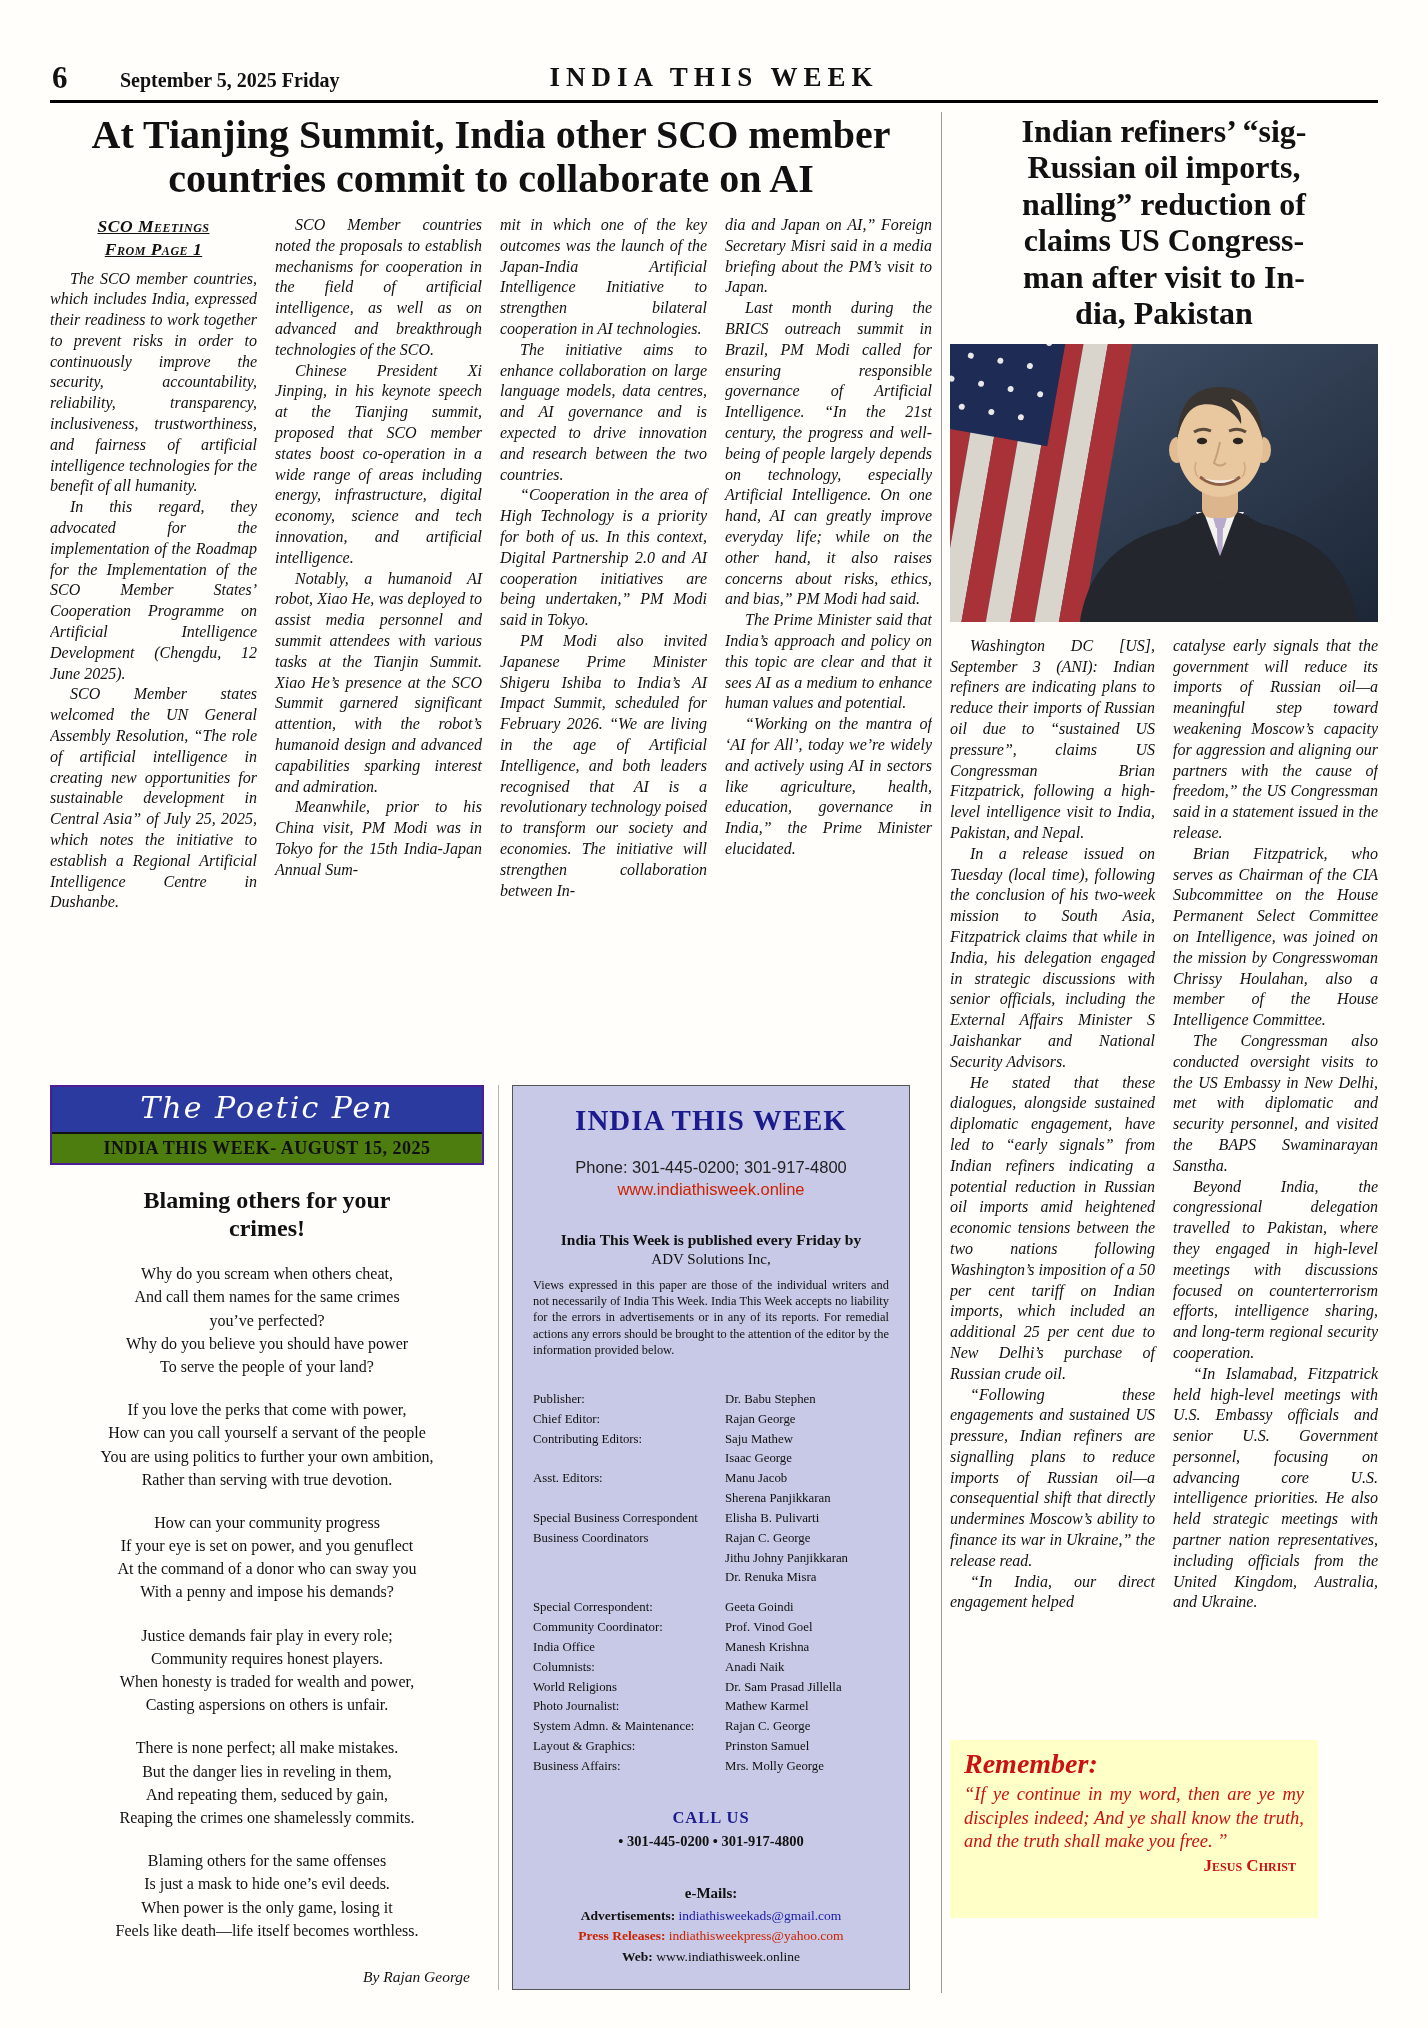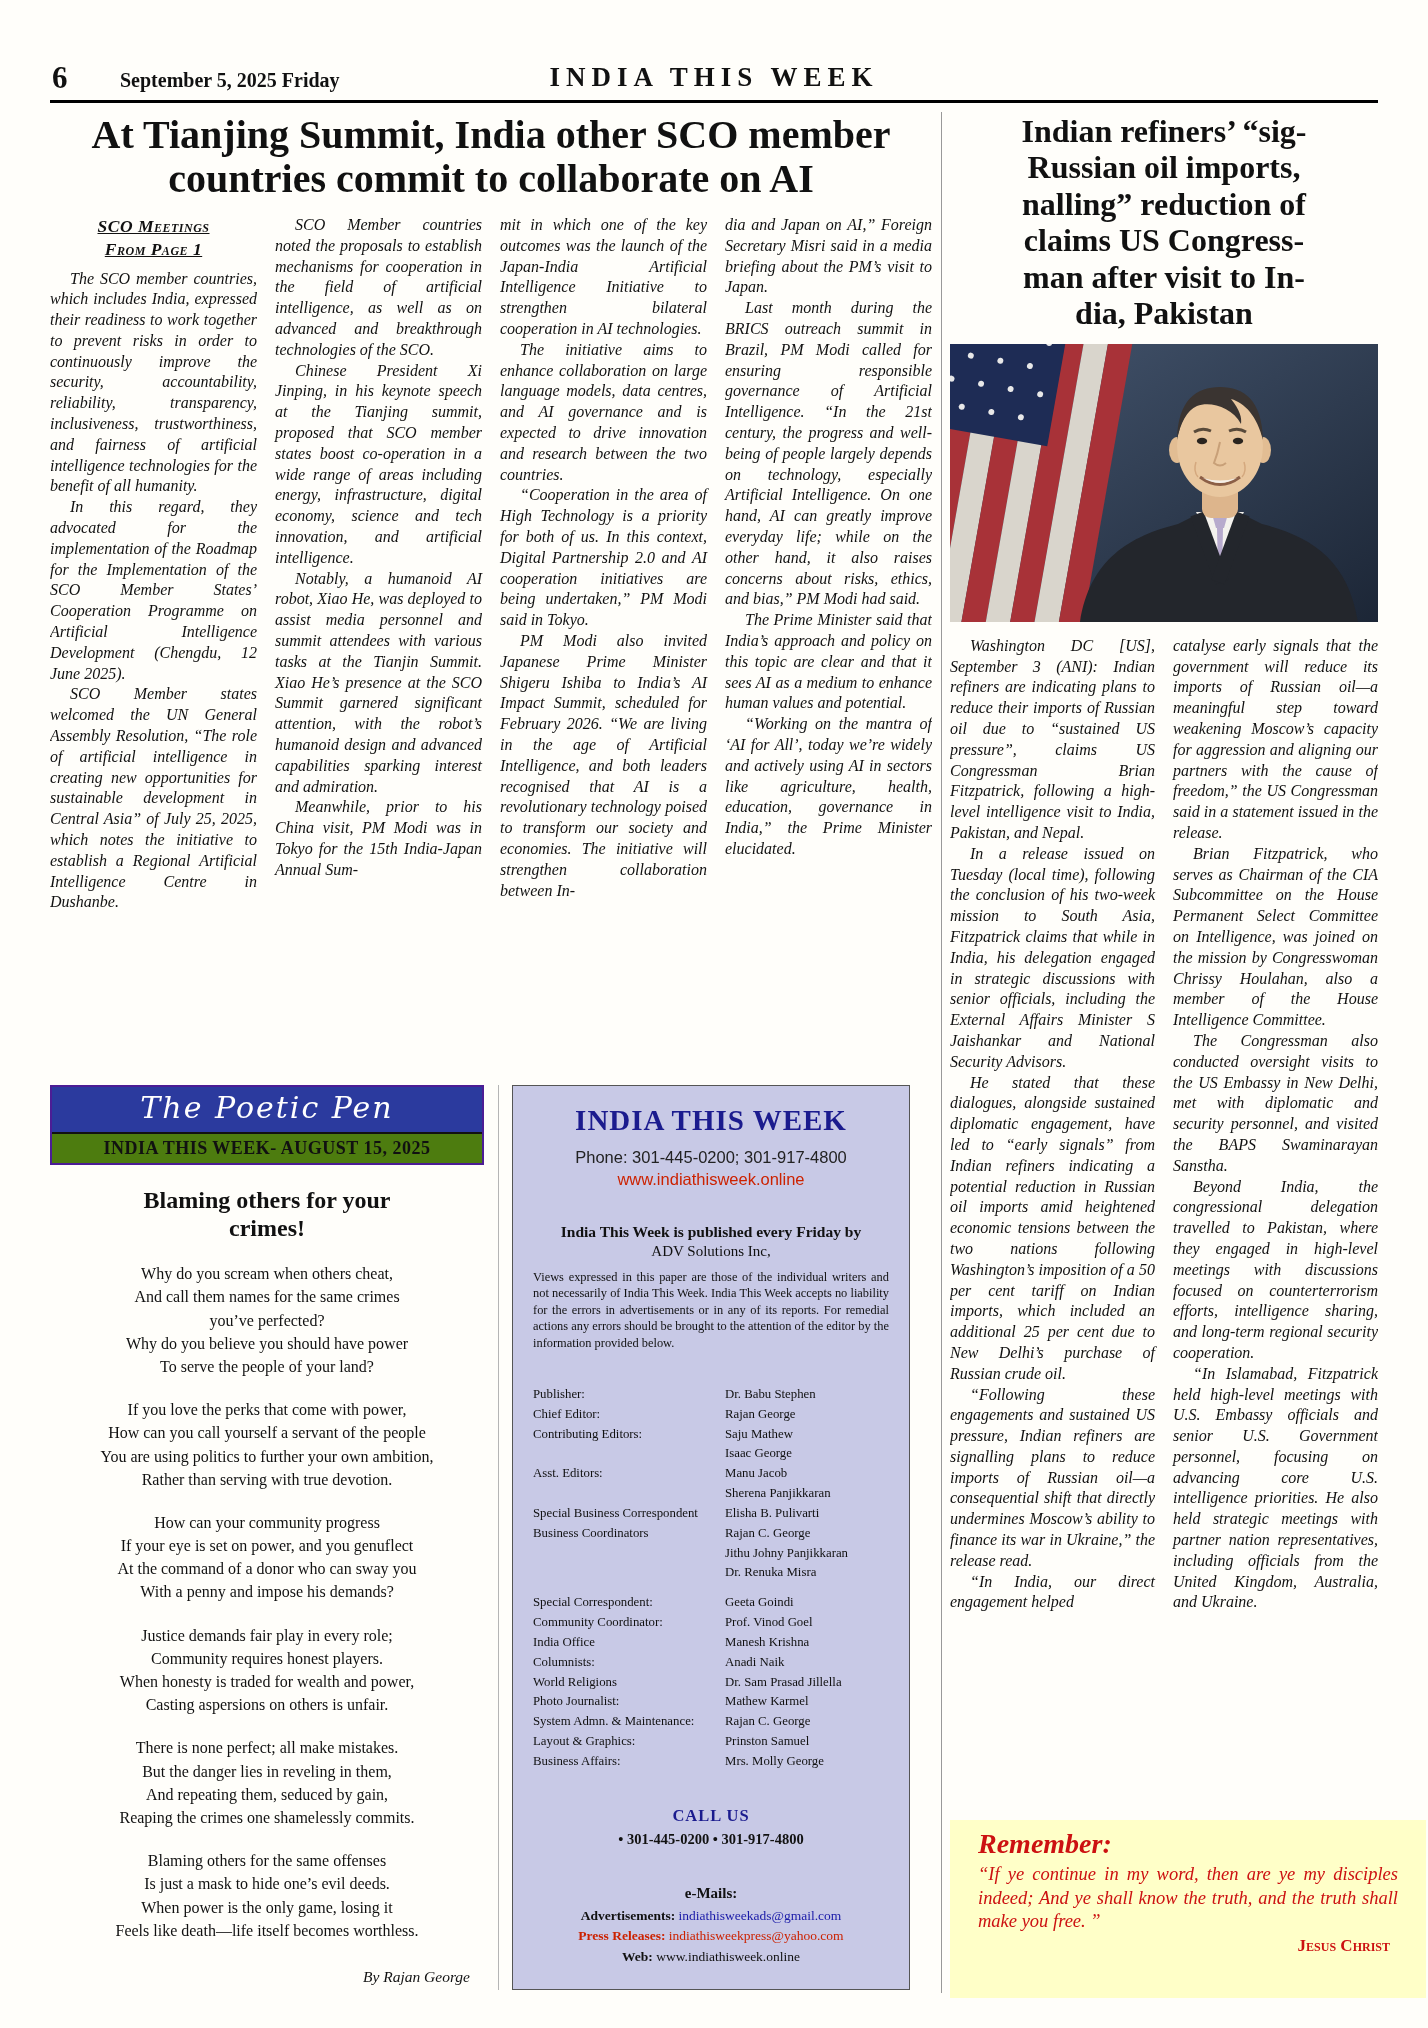--- a/index.html
+++ b/index.html
@@ -28,22 +28,22 @@
   .news-col p.cont { text-indent:0; }
   .kicker { text-align:center; margin-bottom:8px; }
   .kicker .k-line { display:block; font-weight:bold; font-variant:small-caps; font-size:17.5px; text-decoration:underline; letter-spacing:.5px; }
   
   .right-region { position:absolute; top:113px; left:950px; width:428px; }
   .right-headline { font-size:32px; line-height:1.14; font-weight:bold; text-align:center; }
   .photo-wrap { margin-top:12px; width:428px; height:278px; }
   .photo-wrap svg { display:block; }
   .refiners-body { margin-top:14px; height:1150px; }
   
-  .remember-box { position:absolute; left:950px; top:1820px; width:476px; height:178px;
-    background:var(--remember-bg,#ffffc8); padding:8px 28px; }
+  .remember-box { position:absolute; left:950px; top:1740px; width:368px; height:178px;
+    background:var(--remember-bg,#ffffc8); padding:8px 14px; }
   .rem-title { font-size:28px; font-weight:bold; font-style:italic; color:var(--remember-red,#cc1111); }
   .rem-quote { font-size:18.5px; font-style:italic; color:var(--remember-red,#cc1111);
     text-align:justify; line-height:1.28; margin-top:3px; }
   .rem-attr { text-align:right; font-variant:small-caps; font-weight:bold; font-size:17px;
     color:var(--remember-red,#cc1111); padding-right:8px; margin-top:2px; }
   
   .poetic-box { position:absolute; left:50px; top:1085px; width:434px; }
   .poetic-header { border:2px solid #4c1d95; }
   .poetic-bar { background:var(--poetic-bar-blue,#2b3a9e); color:#fff; font-style:italic;
     font-size:30px; letter-spacing:2px; text-align:center; padding:3px 0 7px;
@@ -54,21 +54,21 @@
     margin:22px auto 0; max-width:300px; }
   .poem-stanzas { margin-top:6px; }
   .stanza { margin-top:20px; text-align:center; font-size:16px; line-height:1.45; }
   .poem-byline { margin-top:26px; text-align:right; font-style:italic; font-size:15.5px; padding-right:14px; }
   
   .info-box { position:absolute; left:512px; top:1085px; width:398px; height:905px;
     background:var(--info-bg,#c8c9e6); border:1px solid #555; padding:18px 20px 22px;
     display:flex; flex-direction:column; justify-content:space-between; }
   .info-masthead { text-align:center; font-weight:bold; font-size:29px; letter-spacing:1px;
     color:var(--masthead-blue,#1b1b8e); }
-  .info-phone { text-align:center; font-size:16.5px; margin-top:11px; font-family:"Liberation Sans",sans-serif; color:#222; }
+  .info-phone { text-align:center; font-size:16.5px; margin-top:21px; font-family:"Liberation Sans",sans-serif; color:#222; }
   .info-site  { text-align:center; font-size:16.5px; margin-top:3px; color:var(--link-red,#cc2200);
     font-family:"Liberation Sans",sans-serif; }
   .pub1 { text-align:center; font-weight:bold; font-size:15.5px; }
   .pub2 { text-align:center; font-size:15px; margin-top:2px; }
   .disclaimer { font-size:12.4px; line-height:1.32; text-align:justify; margin-top:9px; }
   .staff { font-size:12.8px; line-height:1.55; }
   .staff-row { display:grid; grid-template-columns:192px 1fr; }
   .staff-row.gap { margin-top:10px; }
   .call-us { text-align:center; }
   .call-title { font-weight:bold; font-size:16.5px; letter-spacing:1px; color:var(--masthead-blue,#1b1b8e); }

